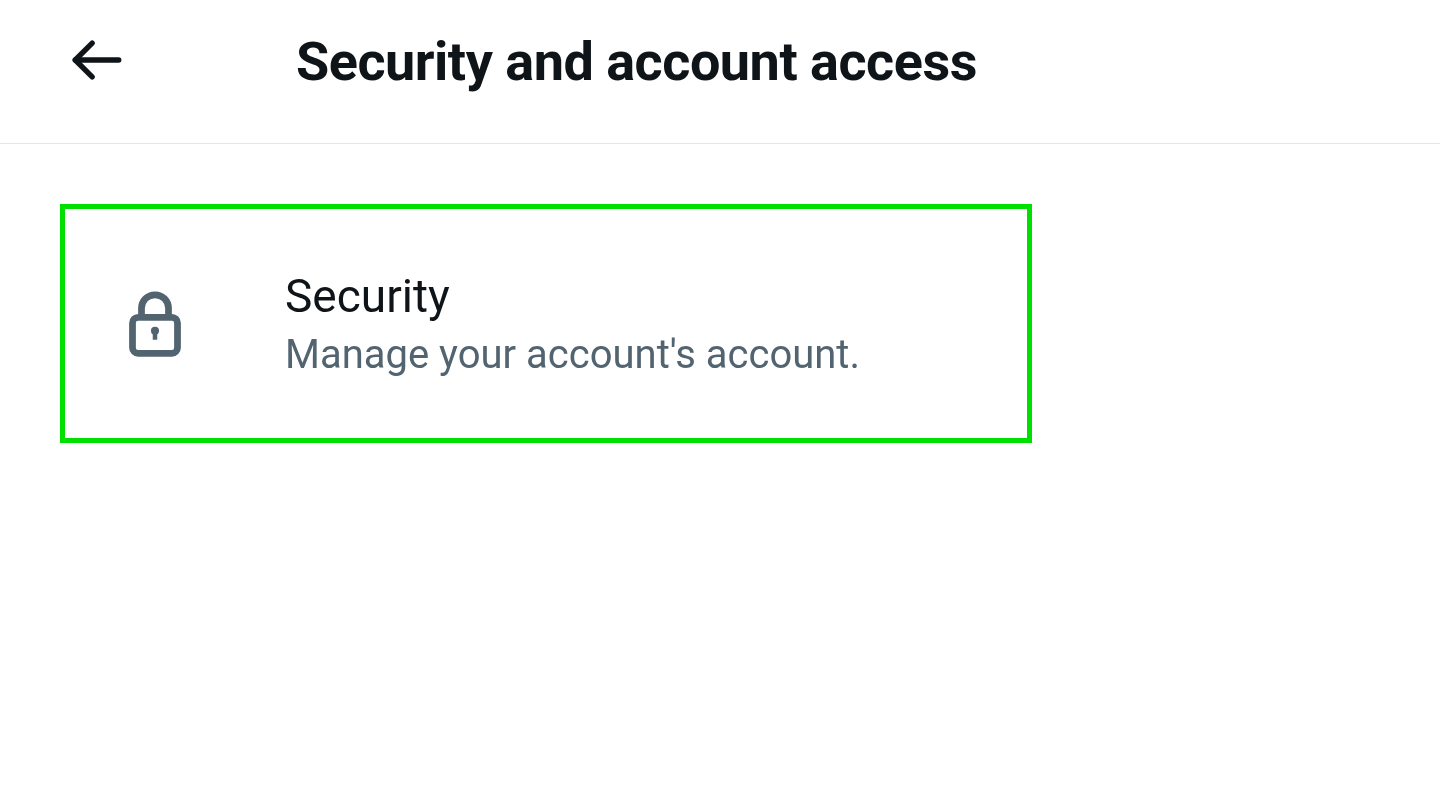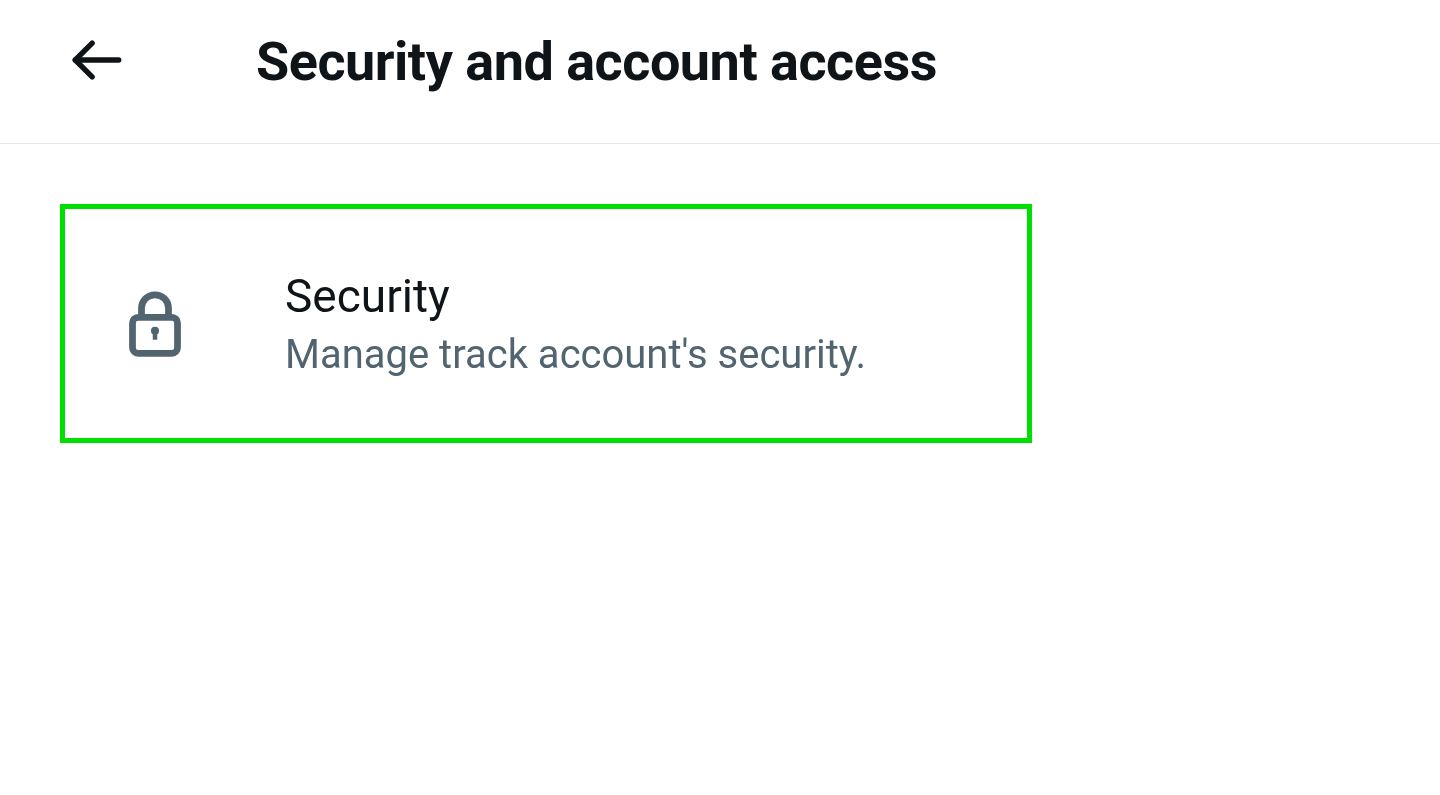--- a/index.html
+++ b/index.html
@@ -12,20 +12,21 @@
       background: #ffffff;
       width: 1440px;
       height: 795px;
       overflow: hidden;
     }
     .header {
       display: flex;
       align-items: center;
       padding: 30px 60px 50px 68px;
       border-bottom: 1px solid #e1e8ed;
+      gap: 40px;
     }
     .back-button {
       cursor: pointer;
       display: flex;
       align-items: center;
       justify-content: center;
       margin-right: 130px;
     }
     .back-button svg {
       width: 58px;
@@ -102,16 +103,16 @@
     <div class="option-icon">
       <svg viewBox="0 0 24 30" fill="none">
         <rect x="2" y="12" width="20" height="16" rx="2.5" stroke="#536471" stroke-width="3" fill="none"></rect>
         <path d="M 6 12 L 6 8 A 6 6 0 0 1 18 8 L 18 12" stroke="#536471" stroke-width="3" fill="none"></path>
         <circle cx="12" cy="18" r="1.8" fill="#536471"></circle>
         <rect x="11" y="18.5" width="2" height="3.5" fill="#536471"></rect>
       </svg>
     </div>
     <div class="option-text">
       <div class="option-title">Security</div>
-      <div class="option-subtitle">Manage track account's security.</div>
+      <div class="option-subtitle">Manage your account's account.</div>
     </div>
   </div>
 </div>
 
 </body></html>

